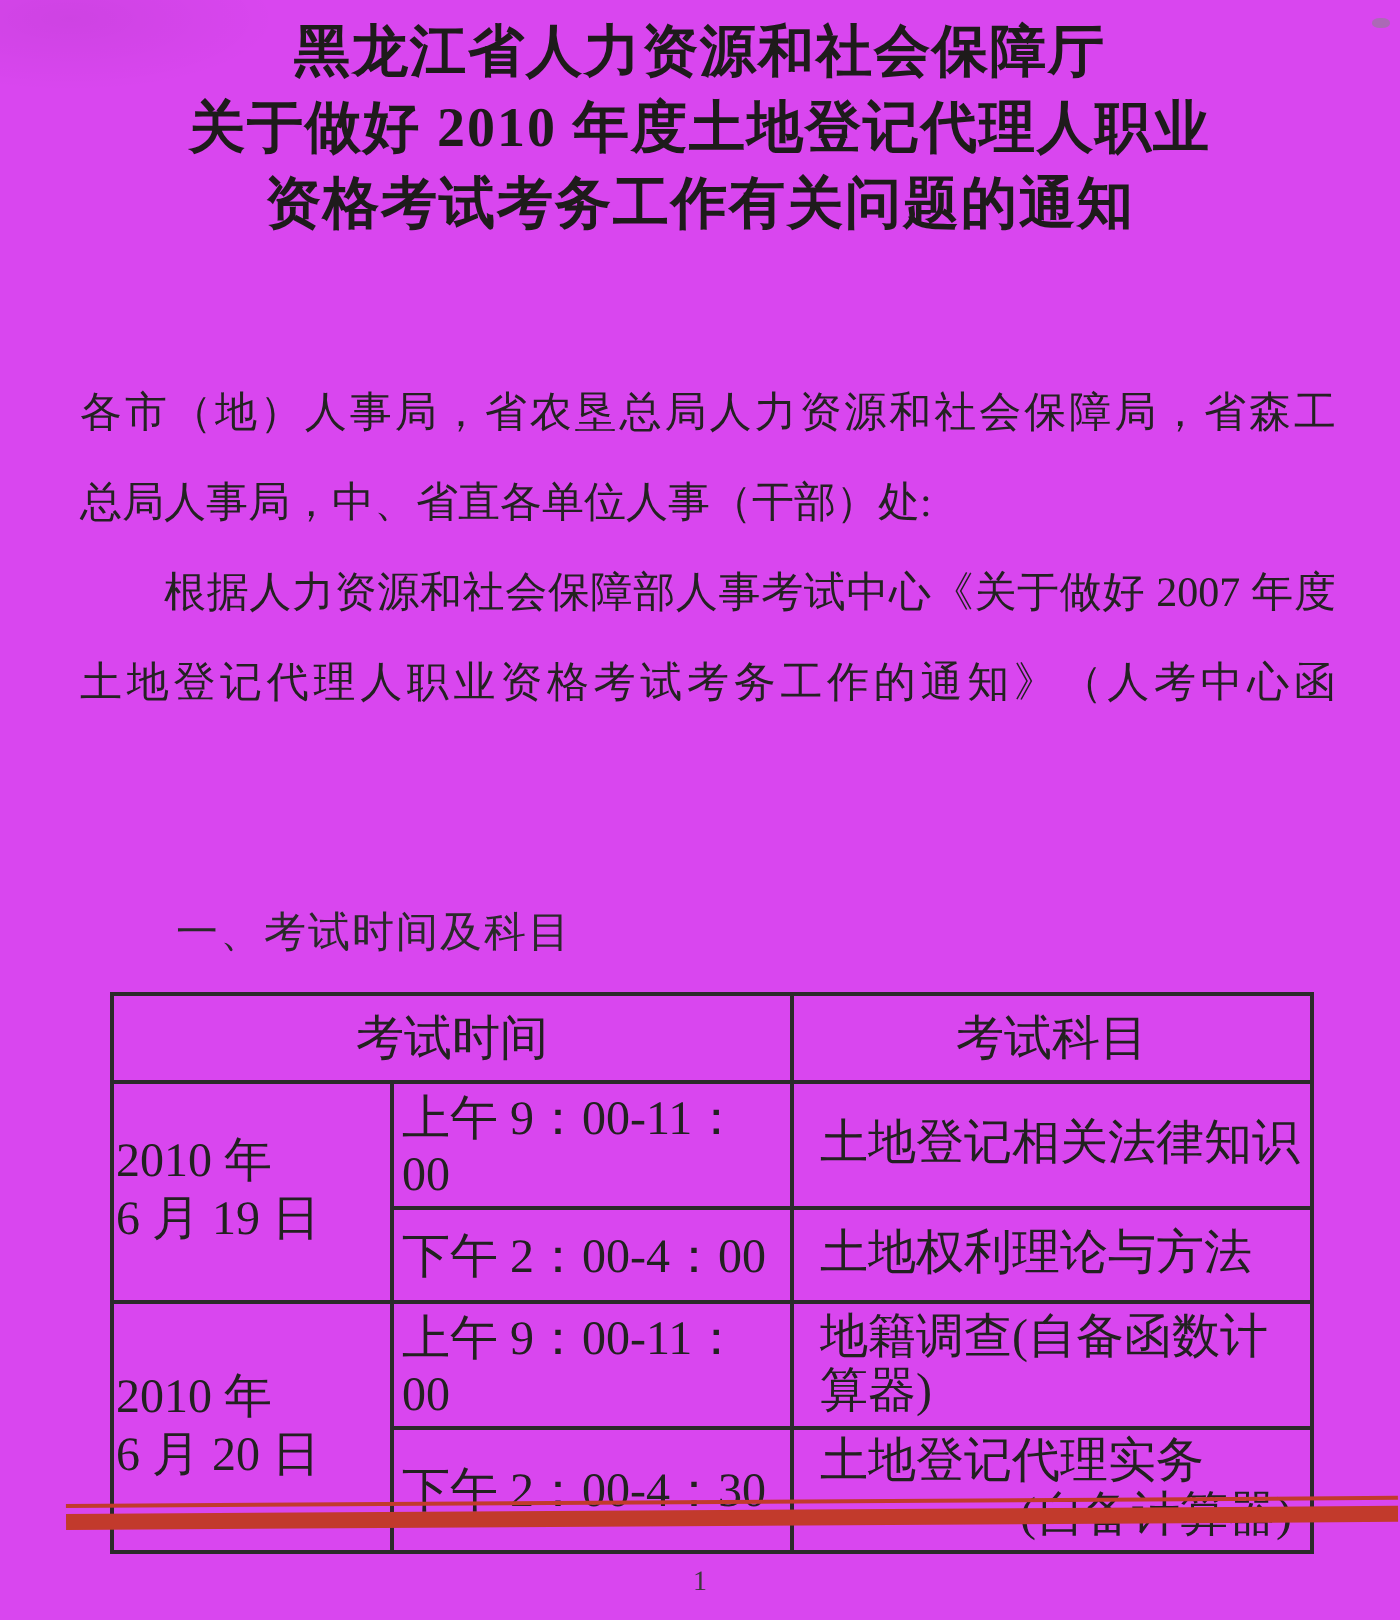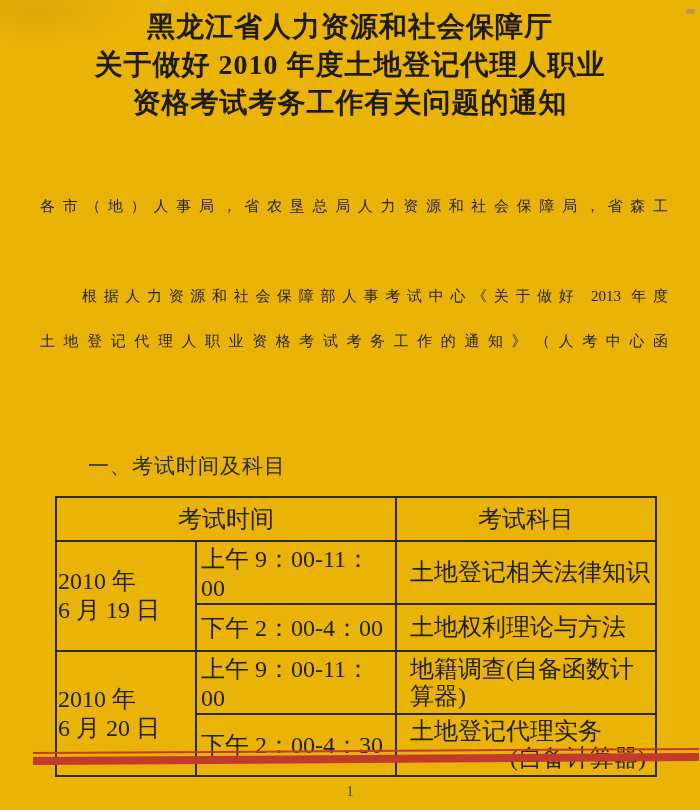--- a/index.html
+++ b/index.html
@@ -1,37 +1,37 @@
 <!DOCTYPE html>
 <html><head>
 <meta charset="utf-8">
 <style>
   html,body { margin:0; padding:0; background:#ffffff; }
   .page {
     position:relative; width:700px; height:810px; overflow:hidden;
-    background:#eab308;
+    background:#d946ef;
     font-family:"Liberation Serif","DejaVu Serif",serif;
     color:#242222;
   }
   
   .smudge-tl {
     position:absolute; top:0; left:0; width:140px; height:46px;
     background:radial-gradient(ellipse at 25% 20%, rgba(0,0,0,0.05), transparent 70%);
     pointer-events:none;
   }
   .speck {
     position:absolute; top:9px; left:686px; width:9px; height:5px;
     background:#878787; opacity:.55; border-radius:45%;
   }
   .title-block {
     position:absolute; top:8px; left:0; width:100%;
     text-align:center; font-weight:bold; font-size:28px; line-height:38px;
     color:#1e1b1b; letter-spacing:1px;
   }
-  .body-block { position:absolute; left:40px; width:628px; font-size:15px; line-height:45px; }
+  .body-block { position:absolute; left:40px; width:628px; font-size:21px; line-height:45px; }
   .salutation { top:184px; }
   .paragraph  { top:274px; }
   .line { white-space:nowrap; }
   .jl { white-space:normal; text-align:justify; text-align-last:justify; }
   .indent { text-indent:42px; }
   .section-heading {
     position:absolute; top:452px; left:88px;
     font-family:"Liberation Sans","DejaVu Sans",sans-serif;
     font-weight:normal; font-size:21px; color:#2a2a2a; letter-spacing:1px;
   }
@@ -70,24 +70,25 @@
   <div class="speck"></div>
 
   <div class="title-block">
     <div class="line">黑龙江省人力资源和社会保障厅</div>
     <div class="line">关于做好 2010 年度土地登记代理人职业</div>
     <div class="line">资格考试考务工作有关问题的通知</div>
   </div>
 
   <div class="body-block salutation">
     <div class="jl">各市（地）人事局，省农垦总局人力资源和社会保障局，省森工</div>
+    <div class="line">总局人事局，中、省直各单位人事（干部）处:</div>
   </div>
 
   <div class="body-block paragraph">
-    <div class="jl indent">根据人力资源和社会保障部人事考试中心《关于做好 2013 年度</div>
+    <div class="jl indent">根据人力资源和社会保障部人事考试中心《关于做好 2007 年度</div>
     <div class="jl">土地登记代理人职业资格考试考务工作的通知》（人考中心函</div>
   </div>
 
   <div class="section-heading">一、考试时间及科目</div>
 
   <table class="exam">
     <colgroup>
       <col class="col-date">
         <col class="col-time">
         <col class="col-subj">

